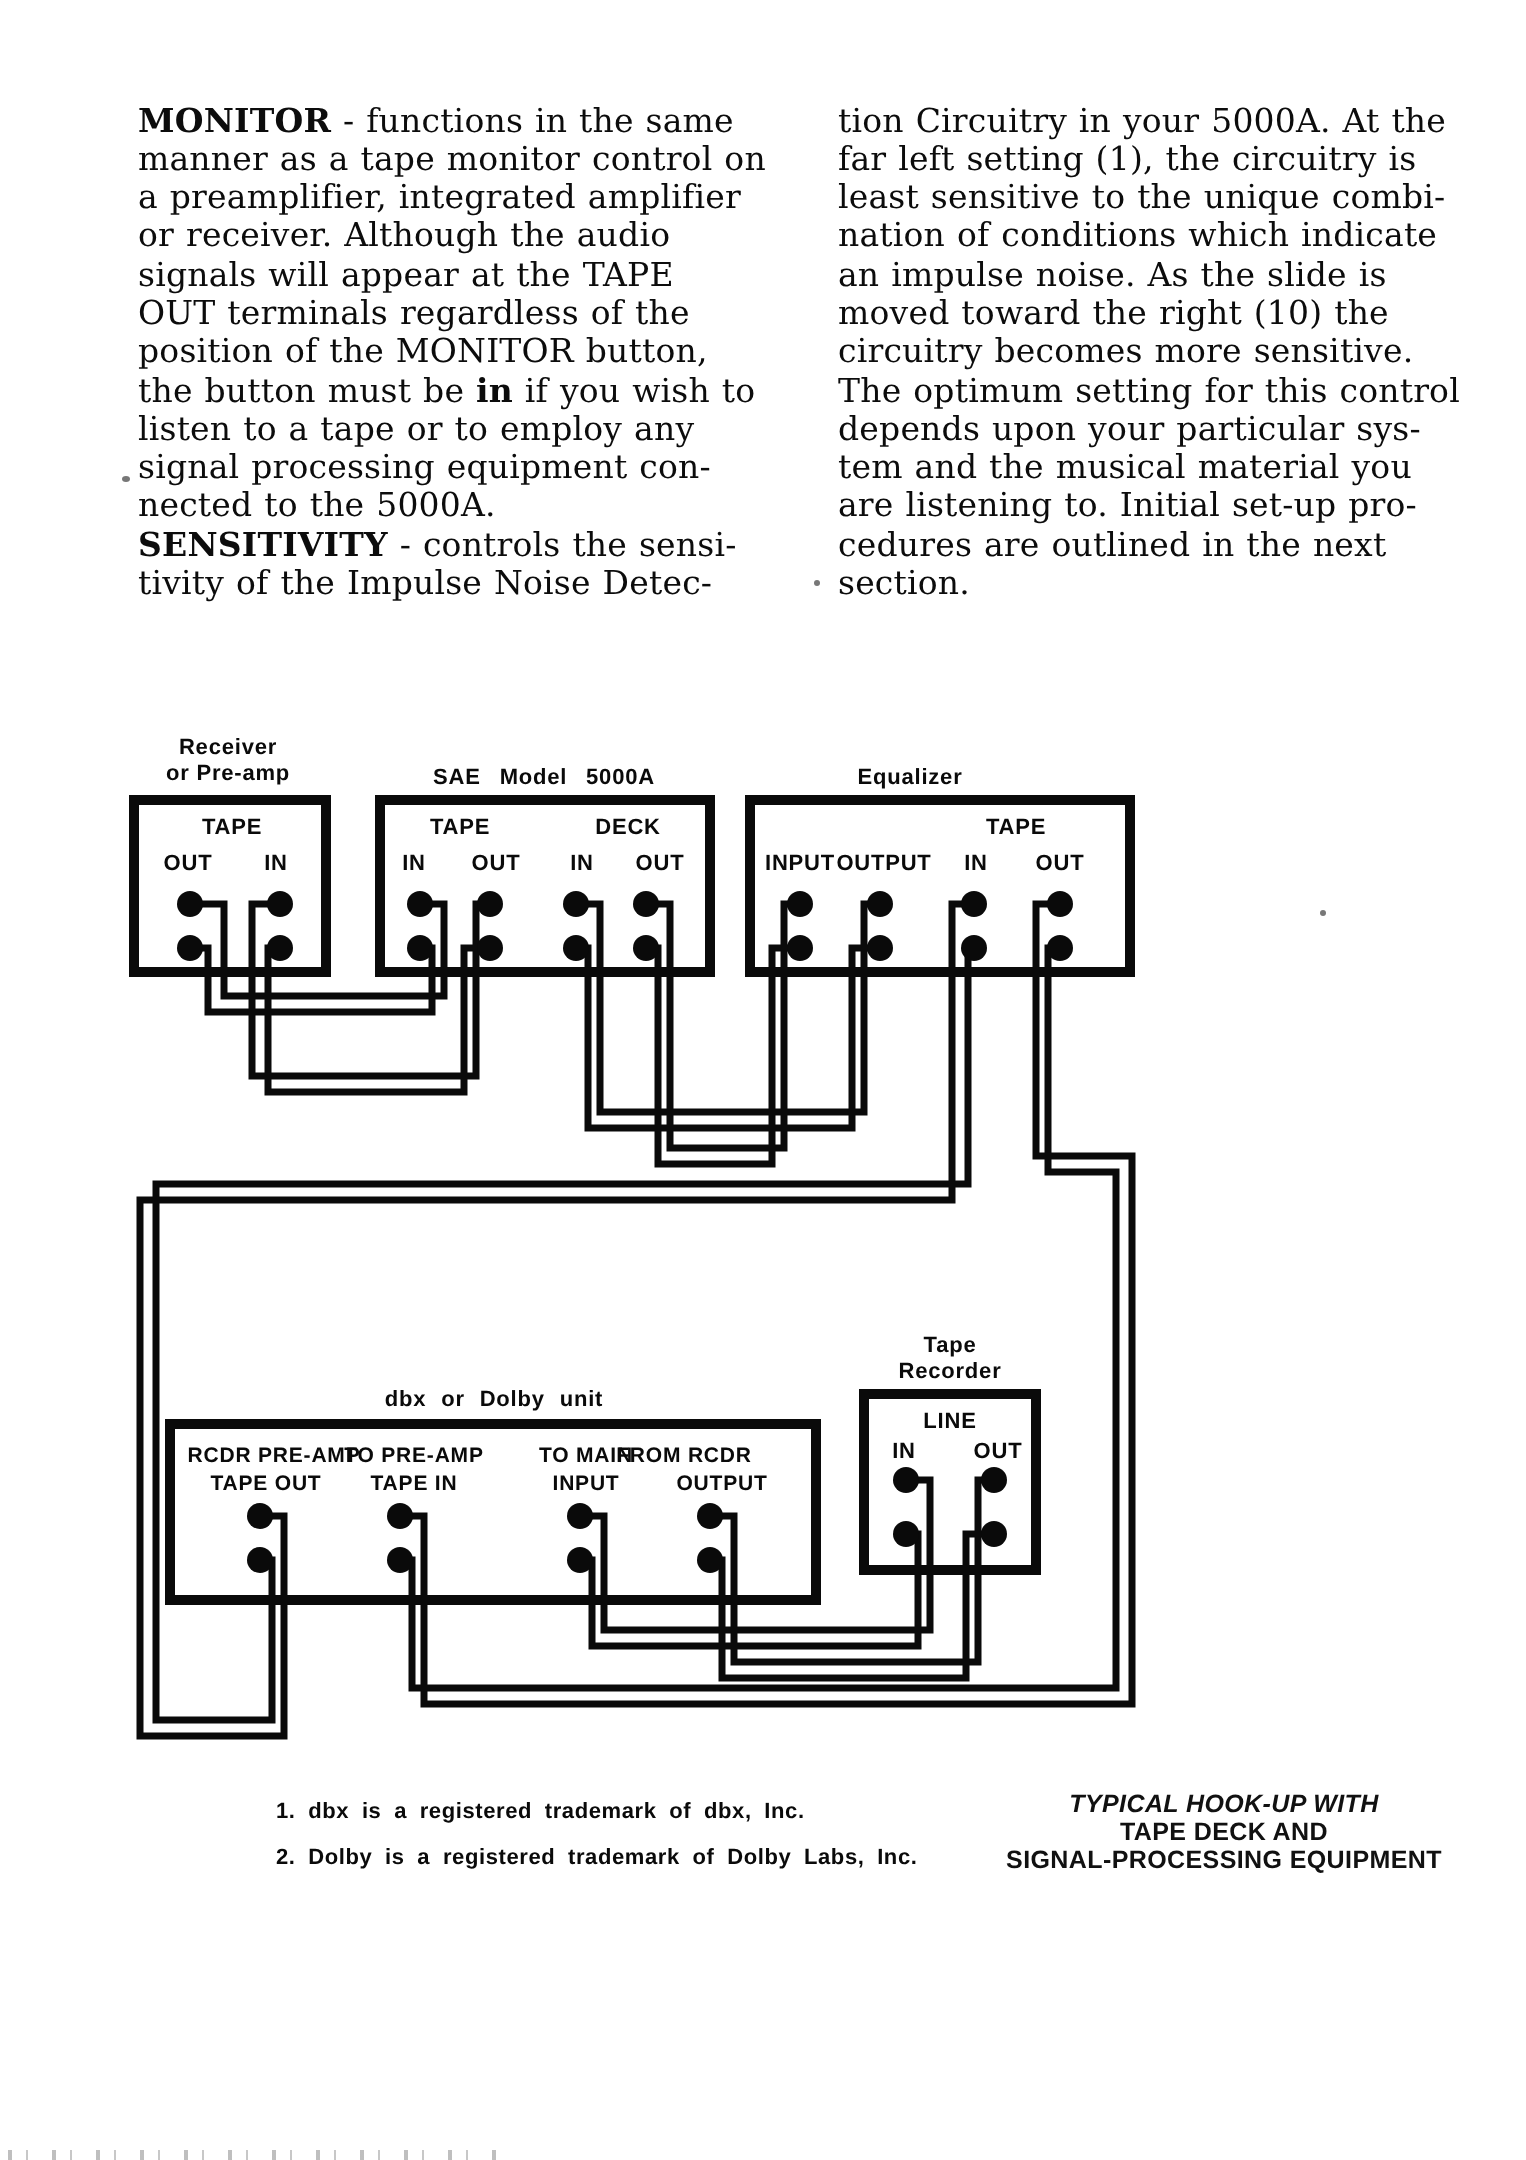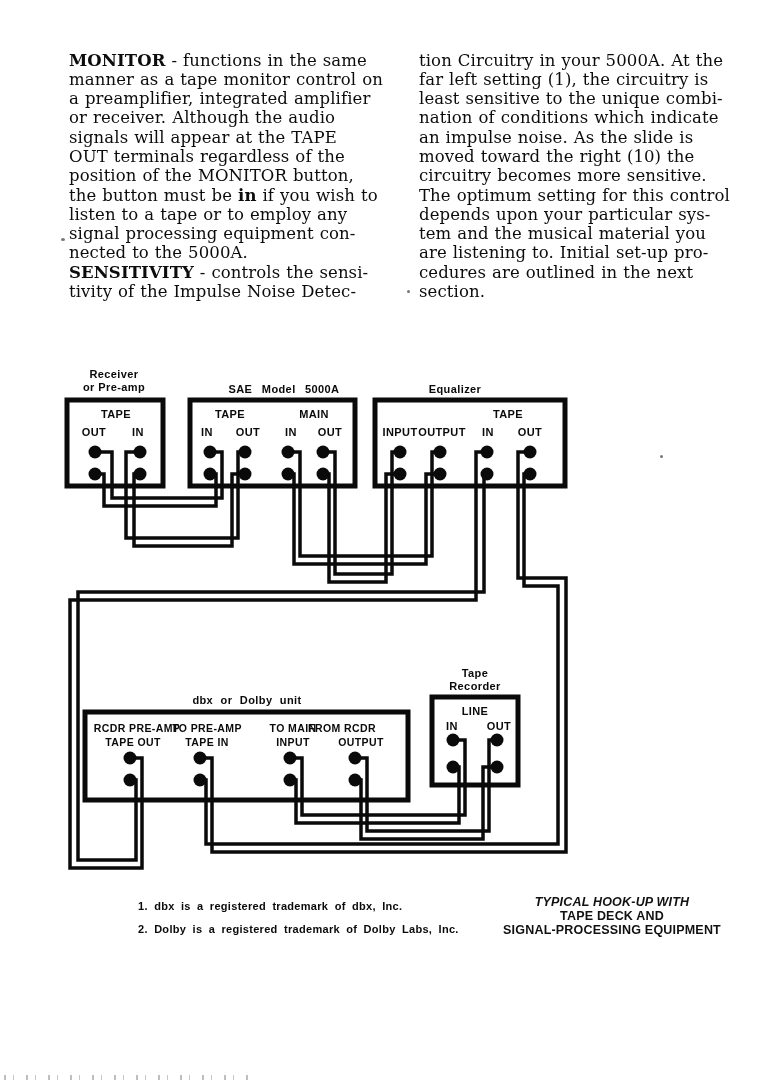--- a/index.html
+++ b/index.html
@@ -15,21 +15,21 @@
     white-space:pre-line;letter-spacing:.1px;word-spacing:.6px;
   }
   .col b{font-weight:bold;}
   
   .dl{
     position:absolute;transform:translateX(-50%);
     font-family:"Liberation Sans",sans-serif;font-weight:bold;
     font-size:11px;color:#0a0a0a;white-space:nowrap;letter-spacing:.4px;
   }
   .dl.small{font-size:10.5px;}
-  .dl.wide{word-spacing:6px;margin-left:12px;}
+  .dl.wide{word-spacing:6px;}
   .dl.mwide{word-spacing:4px;}
   .fn{
     position:absolute;font-family:"Liberation Sans",sans-serif;font-weight:bold;
     font-size:11px;color:#0a0a0a;white-space:nowrap;letter-spacing:.3px;word-spacing:3px;
   }
   .cap{
     position:absolute;transform:translateX(-50%);
     font-family:"Liberation Sans",sans-serif;font-weight:bold;
     font-size:12.5px;color:#111;white-space:nowrap;letter-spacing:.2px;
   }
@@ -139,21 +139,21 @@
   </svg>
 
   <span class="dl" style="left:114px;top:368px;">Receiver</span>
   <span class="dl" style="left:114px;top:381px;">or Pre-amp</span>
   <span class="dl" style="left:116px;top:408px;">TAPE</span>
   <span class="dl" style="left:94px;top:426px;">OUT</span>
   <span class="dl" style="left:138px;top:426px;">IN</span>
 
   <span class="dl wide" style="left:272px;top:383px;">SAE Model 5000A</span>
   <span class="dl" style="left:230px;top:408px;">TAPE</span>
-  <span class="dl" style="left:314px;top:408px;">MAIN</span>
+  <span class="dl" style="left:314px;top:408px;">DECK</span>
   <span class="dl" style="left:207px;top:426px;">IN</span>
   <span class="dl" style="left:248px;top:426px;">OUT</span>
   <span class="dl" style="left:291px;top:426px;">IN</span>
   <span class="dl" style="left:330px;top:426px;">OUT</span>
 
   <span class="dl" style="left:455px;top:383px;">Equalizer</span>
   <span class="dl" style="left:508px;top:408px;">TAPE</span>
   <span class="dl" style="left:400px;top:426px;">INPUT</span>
   <span class="dl" style="left:442px;top:426px;">OUTPUT</span>
   <span class="dl" style="left:488px;top:426px;">IN</span>

